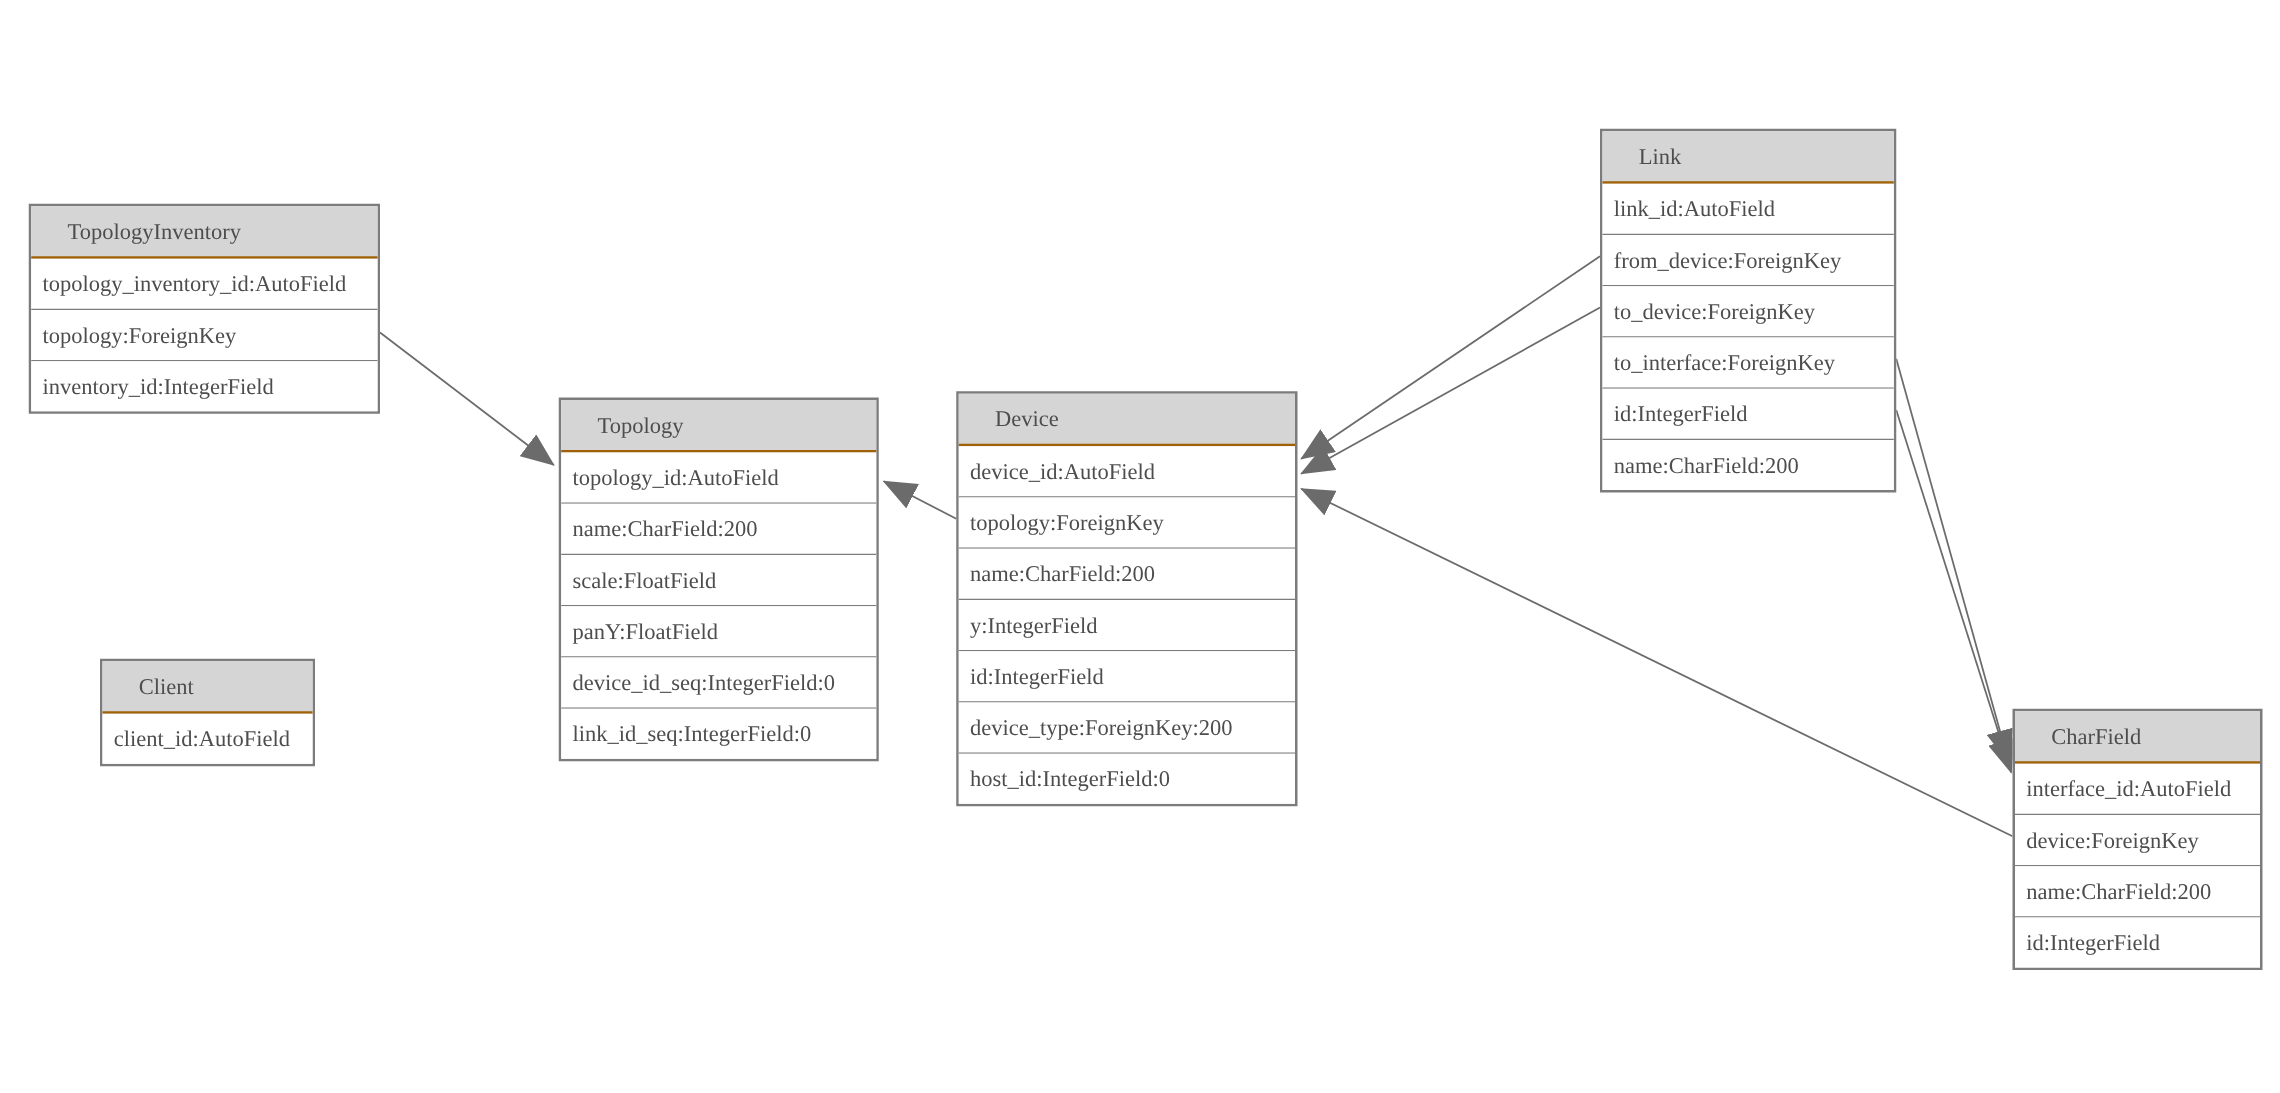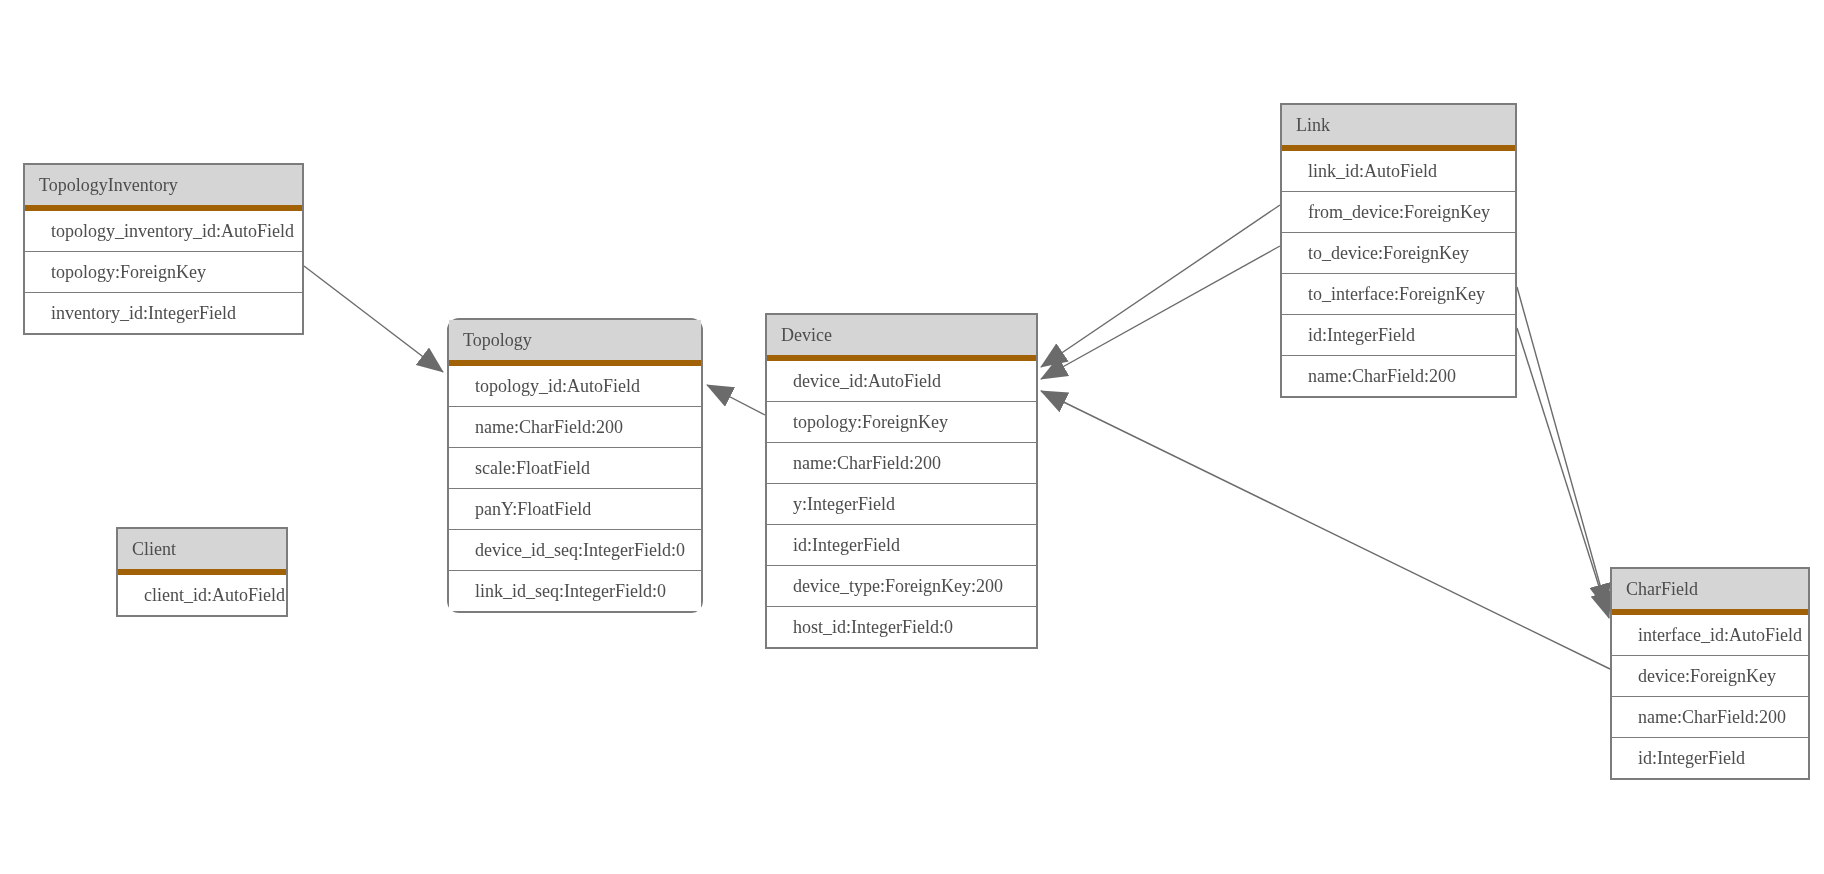--- a/index.html
+++ b/index.html
@@ -17,40 +17,40 @@
   .entity{
     position:absolute;
     background:#ffffff;
     border:2px solid #7c7c7c;
     box-sizing:border-box;
     color:#4d4d4d;
     font-size:18px;
   }
   .entity-header{
     height:40px;line-height:40px;
-    padding-left:14px;
+    padding-left:29px;
     background:#d5d5d5;
-    border-bottom:6px solid #a16207;
+    border-bottom:2px solid #a16207;
     white-space:nowrap;
     overflow:hidden;
   }
   .entity-rows .entity-row{
     height:40px;line-height:40px;
-    padding-left:26px;
+    padding-left:9px;
     border-bottom:1px solid #7c7c7c;
     white-space:nowrap;
     overflow:hidden;
     background:#ffffff;
   }
   .entity-rows .entity-row:last-child{border-bottom:none;}
 
   
   #t-topologyinventory{left:23px;  top:163px; width:281px;}
-  #t-topology         {left:447px; top:318px; width:256px;border-radius:12px;}
-  #t-client           {left:80px;  top:527px; width:172px;margin-left:36px;}
+  #t-topology         {left:447px; top:318px; width:256px;}
+  #t-client           {left:80px;  top:527px; width:172px;}
   #t-device           {left:765px; top:313px; width:273px;}
   #t-link             {left:1280px;top:103px; width:237px;}
   #t-interface        {left:1610px;top:567px; width:200px;}
 
   .edge{stroke:#6b6b6b;stroke-width:1.4;fill:none;}
 </style>
 </head>
 <body>
 
 <div id="canvas">

